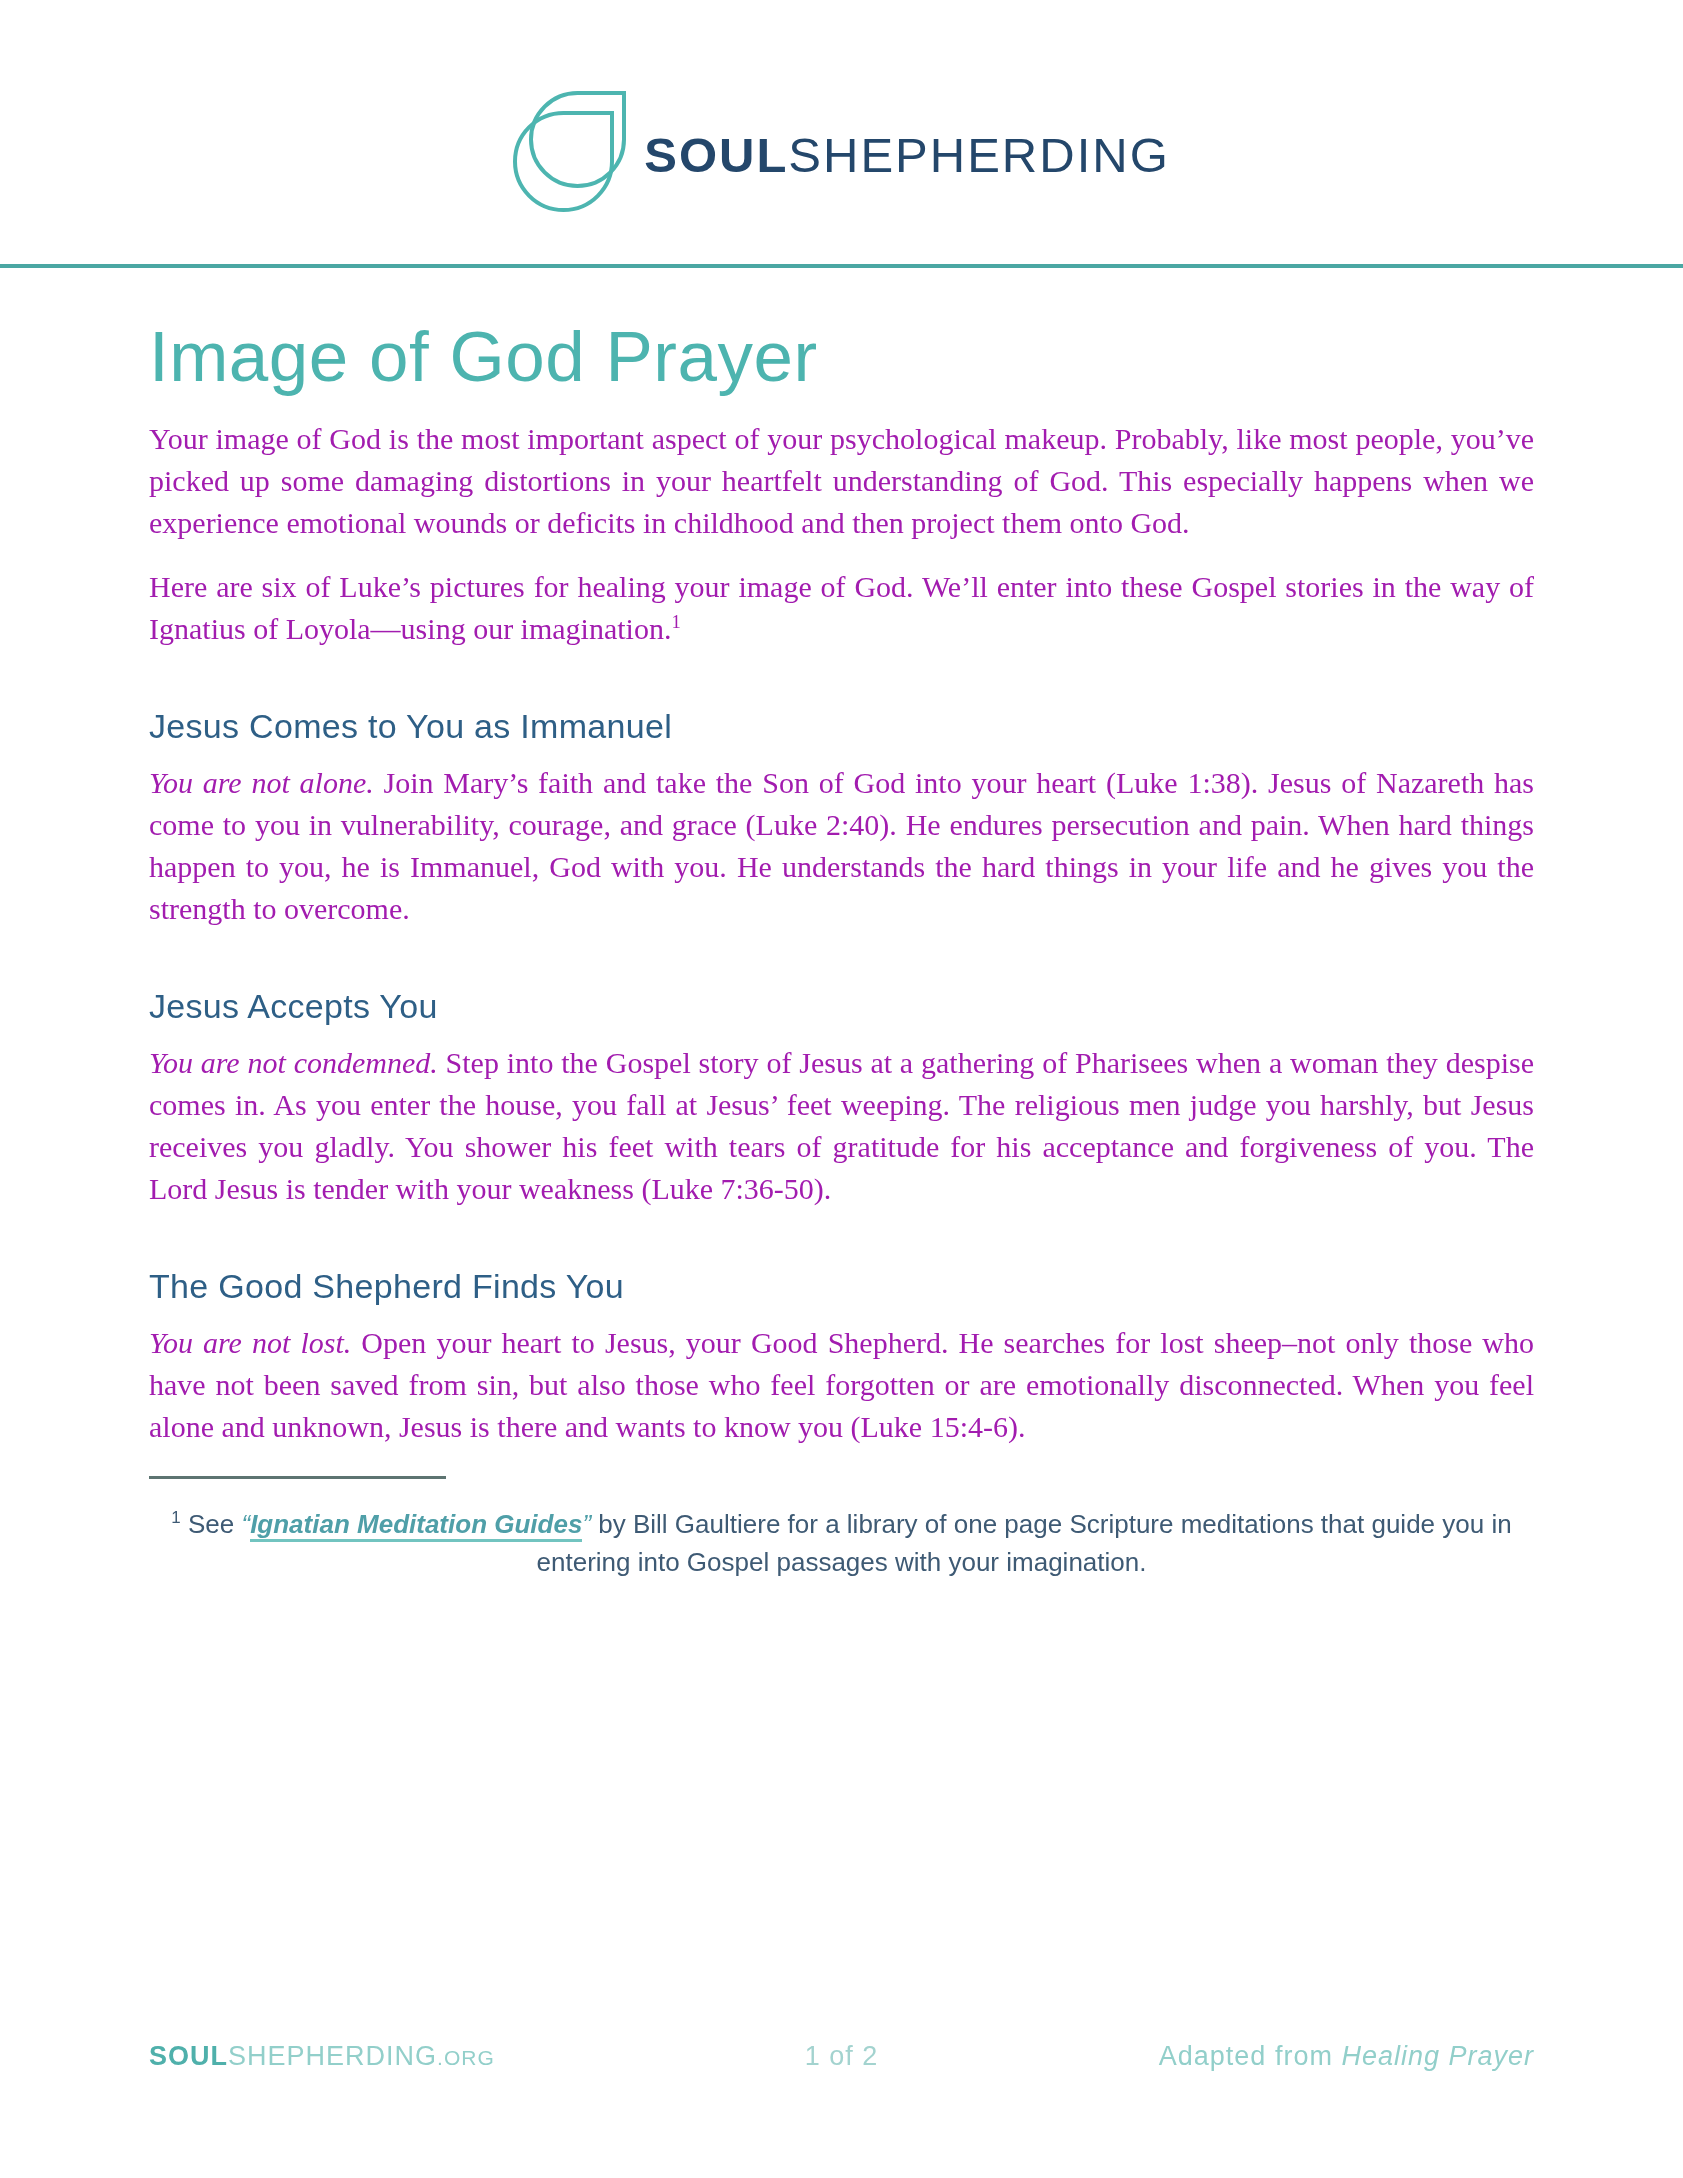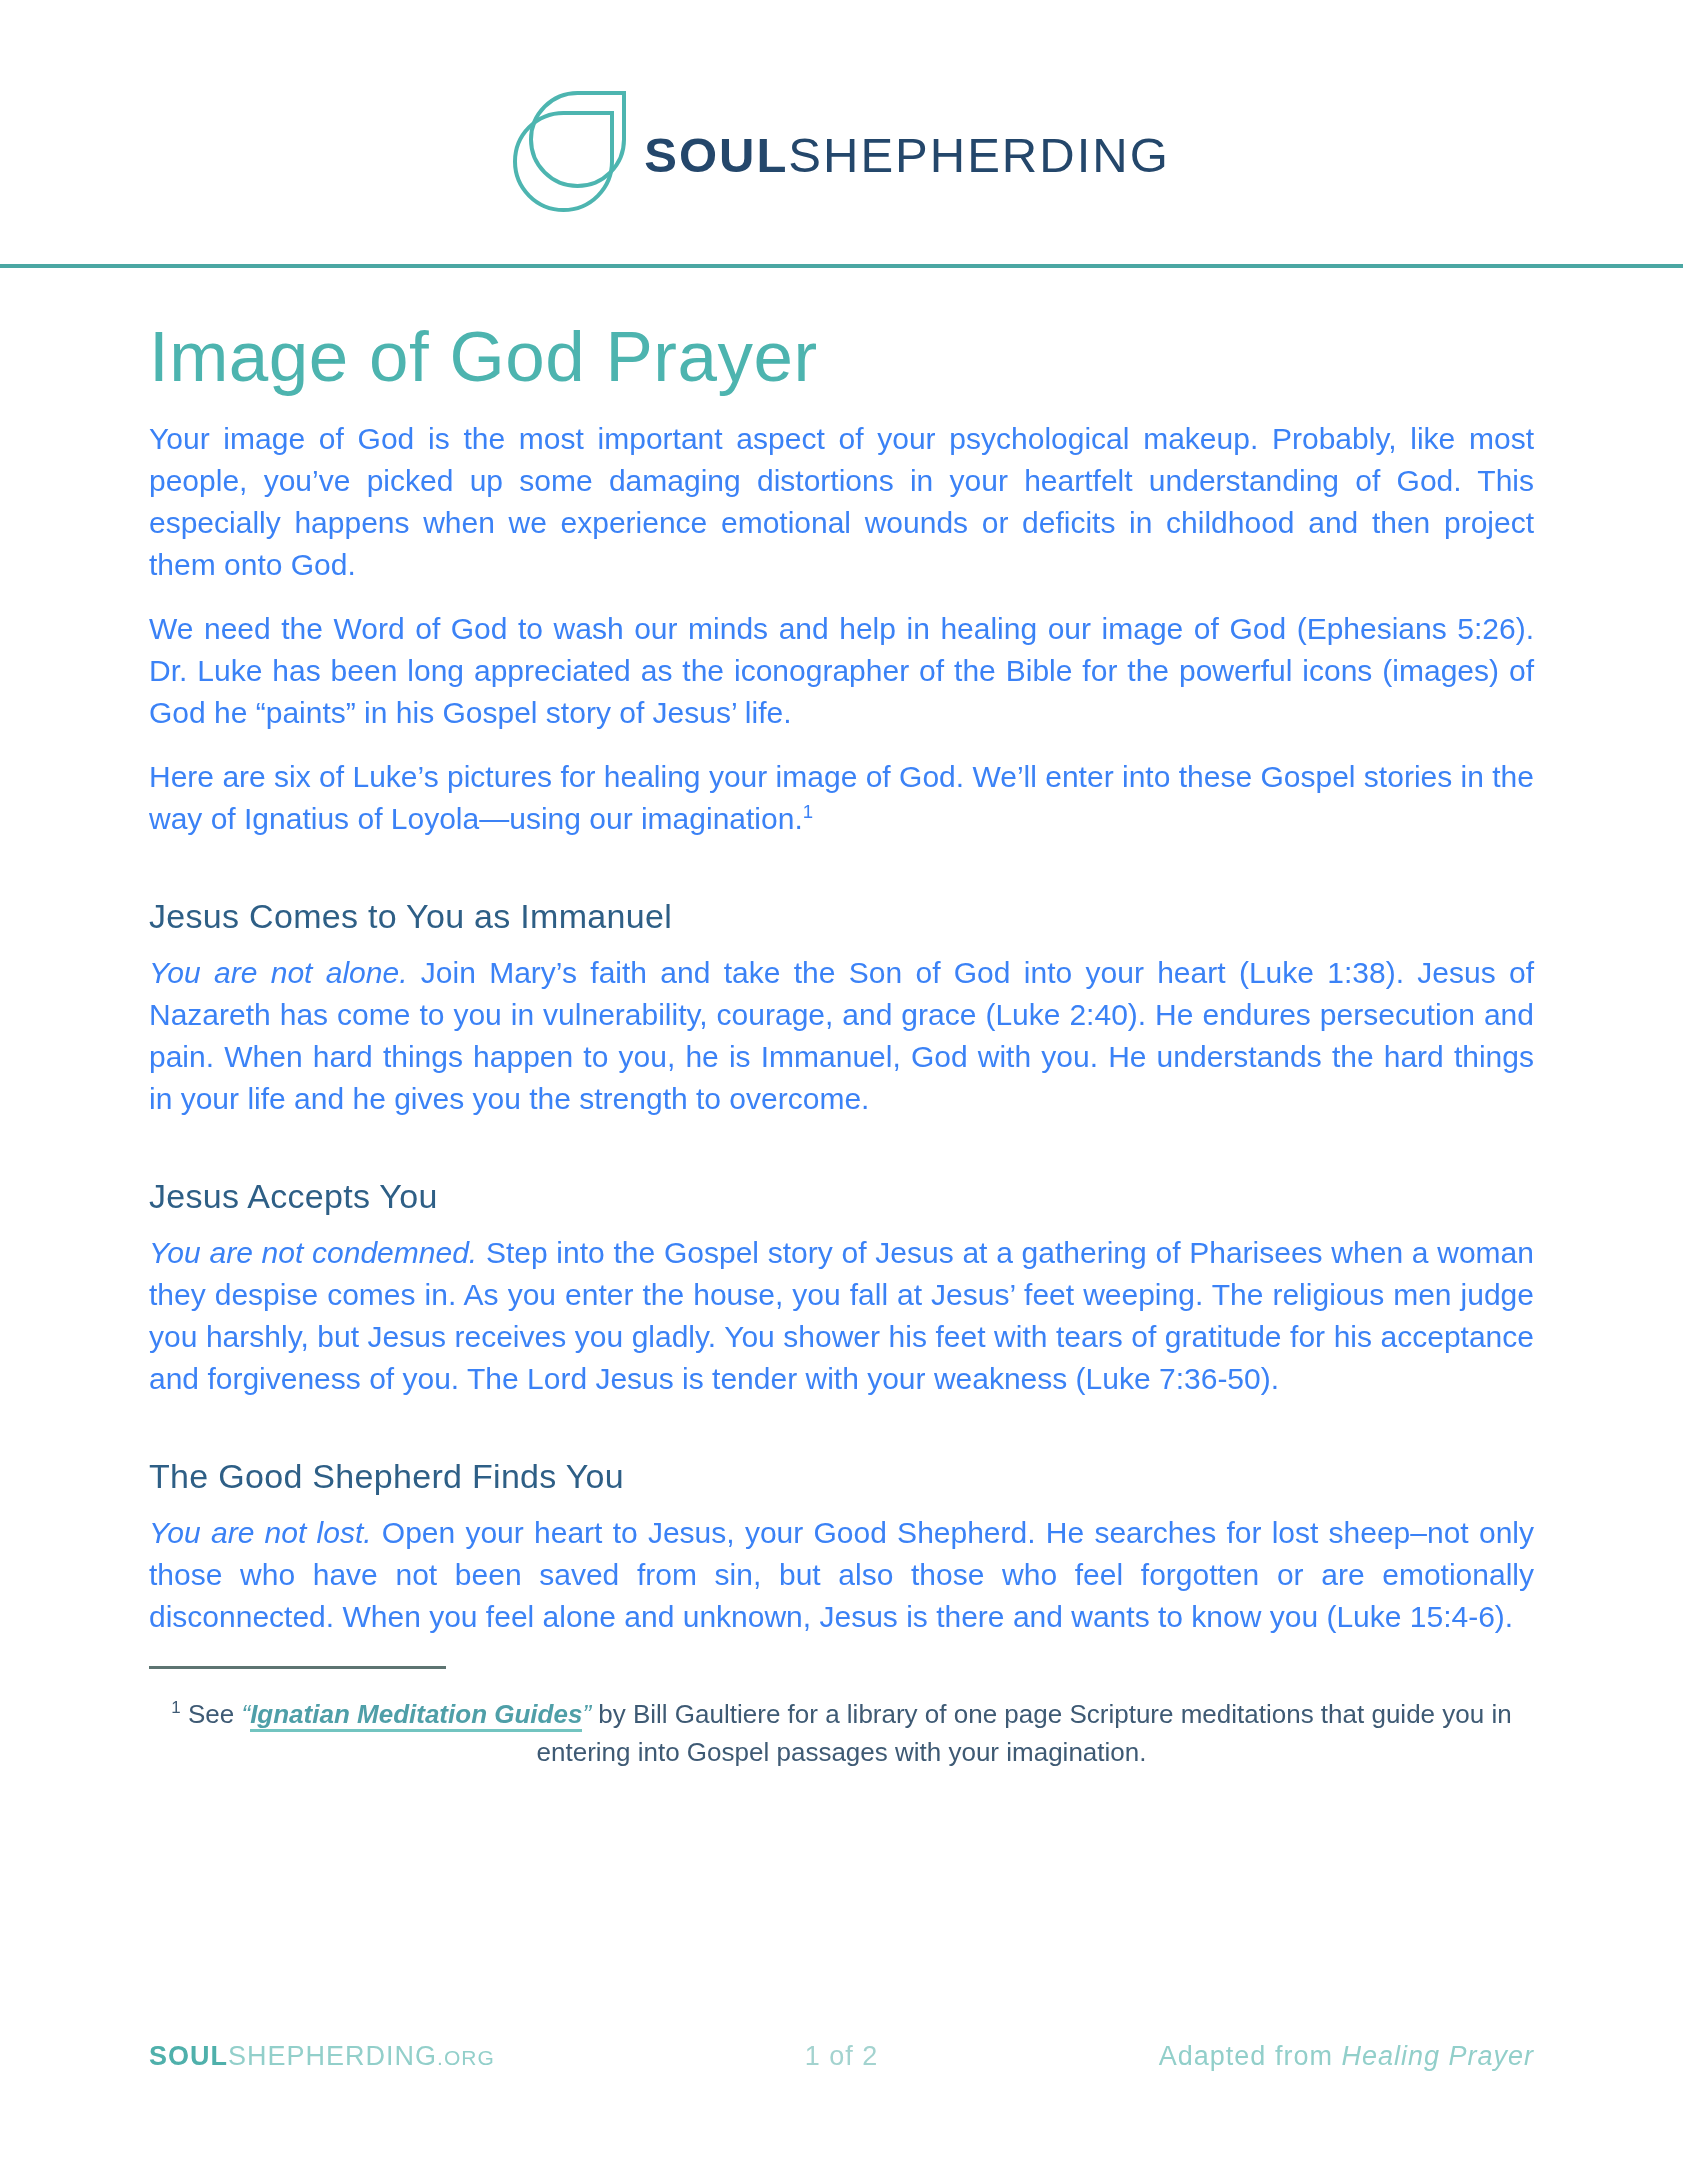--- a/index.html
+++ b/index.html
@@ -47,22 +47,23 @@
     font-size: 71px;
     font-weight: 500;
     color: #4db4af;
     letter-spacing: 0.5px;
     line-height: 1.1;
   }
   .content p.body {
     margin-top: 22px;
     font-size: 30px;
     line-height: 42px;
-    color: #3b82f6;
+    color: #a21caf;
     text-align: justify;
+    font-family: Liberation Serif, serif;
   }
   .content p.body sup { font-size: 0.62em; line-height: 0; }
   h2.section {
     margin-top: 57px;
     font-size: 34px;
     font-weight: 400;
     color: #2e5f86;
     letter-spacing: 0.3px;
   }
   h2.section + p.body { margin-top: 16px; }
@@ -129,21 +130,20 @@
   </div>
 
   <hr class="top-divider">
 
   <div class="content">
 
     <h1 class="doc-title">Image of God Prayer</h1>
 
     <p class="body">Your image of God is the most important aspect of your psychological makeup. Probably, like most people, you’ve picked up some damaging distortions in your heartfelt understanding of God. This especially happens when we experience emotional wounds or deficits in childhood and then project them onto God.</p>
 
-    <p class="body">We need the Word of God to wash our minds and help in healing our image of God (Ephesians 5:26). Dr. Luke has been long appreciated as the iconographer of the Bible for the powerful icons (images) of God he “paints” in his Gospel story of Jesus’ life.</p>
 
     <p class="body"><span>Here are six of Luke’s pictures for healing your image of God. We’ll enter into these Gospel stories in the way of Ignatius of Loyola—using our imagination.</span><sup>1</sup></p>
 
     <h2 class="section">Jesus Comes to You as Immanuel</h2>
     <p class="body"><em class="lead">You are not alone.</em> <span>Join Mary’s faith and take the Son of God into your heart (Luke 1:38). Jesus of Nazareth has come to you in vulnerability, courage, and grace (Luke 2:40). He endures persecution and pain. When hard things happen to you, he is Immanuel, God with you. He understands the hard things in your life and he gives you the strength to overcome.</span></p>
 
     <h2 class="section">Jesus Accepts You</h2>
     <p class="body"><em class="lead">You are not condemned.</em> <span>Step into the Gospel story of Jesus at a gathering of Pharisees when a woman they despise comes in. As you enter the house, you fall at Jesus’ feet weeping. The religious men judge you harshly, but Jesus receives you gladly. You shower his feet with tears of gratitude for his acceptance and forgiveness of you. The Lord Jesus is tender with your weakness (Luke 7:36-50).</span></p>
 
     <h2 class="section">The Good Shepherd Finds You</h2>

